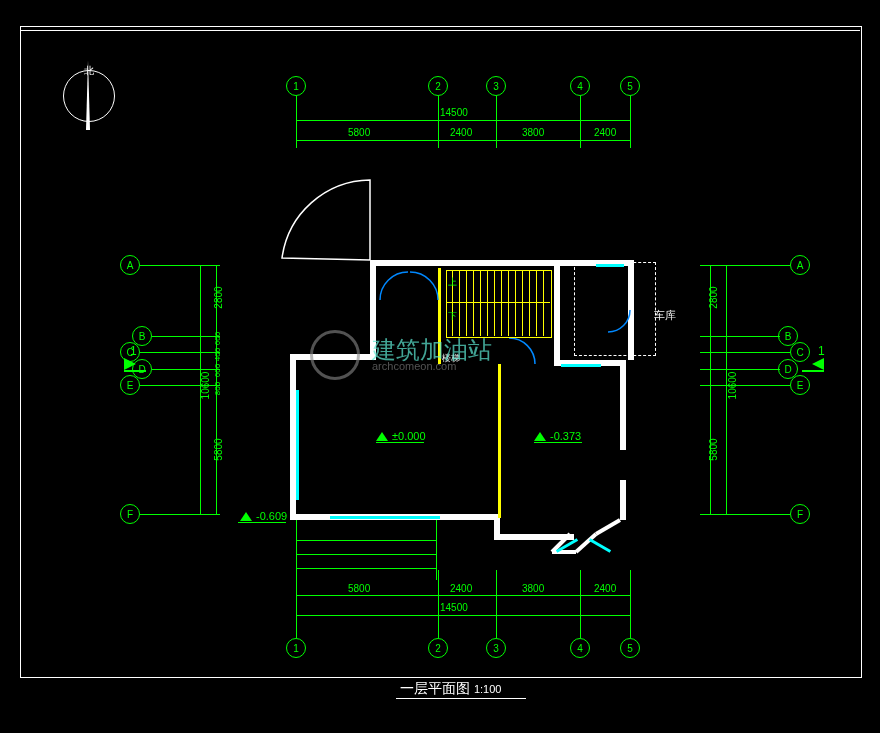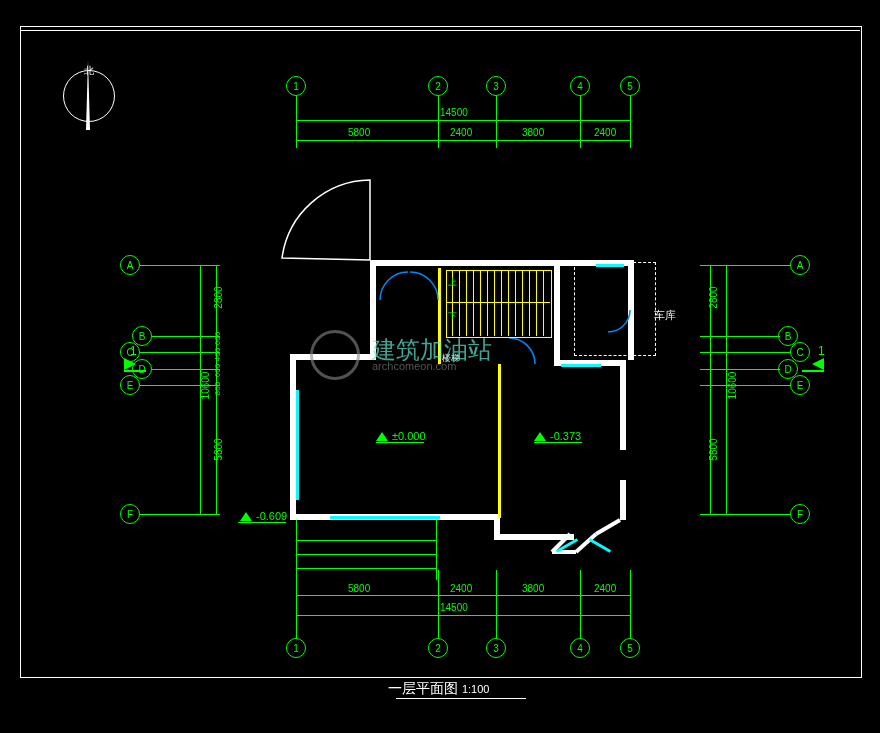--- a/index.html
+++ b/index.html
@@ -252,20 +252,20 @@
 
 <div class="gline h" style="left:376px;top:442px;width:48px"></div>
 <div class="gline h" style="left:534px;top:442px;width:48px"></div>
 <div class="gline h" style="left:238px;top:522px;width:48px"></div>
 
 <div class="txt-w" style="left:654px;top:308px;font-size:11px">车库</div>
 <div class="txt-w" style="left:442px;top:352px;font-size:9px">楼梯</div>
 
 <div style="position:absolute;left:574px;top:262px;width:80px;height:92px;border:1px dashed #fff"></div>
 
-<div class="title" style="left:388px;top:680px">
+<div class="title" style="left:400px;top:680px">
   <span>一层平面图</span>&nbsp;<span style="font-size:11px">1:100</span>
 </div>
 <div class="gline h" style="left:396px;top:698px;width:130px;background:#fff;height:1px"></div>
 
 <div class="wm-logo" style="left:310px;top:330px"></div>
 <div class="watermark" style="left:372px;top:334px">建筑加油站</div>
 <div class="watermark-sm" style="left:372px;top:360px">archcomeon.com</div>
 
 </body></html>

